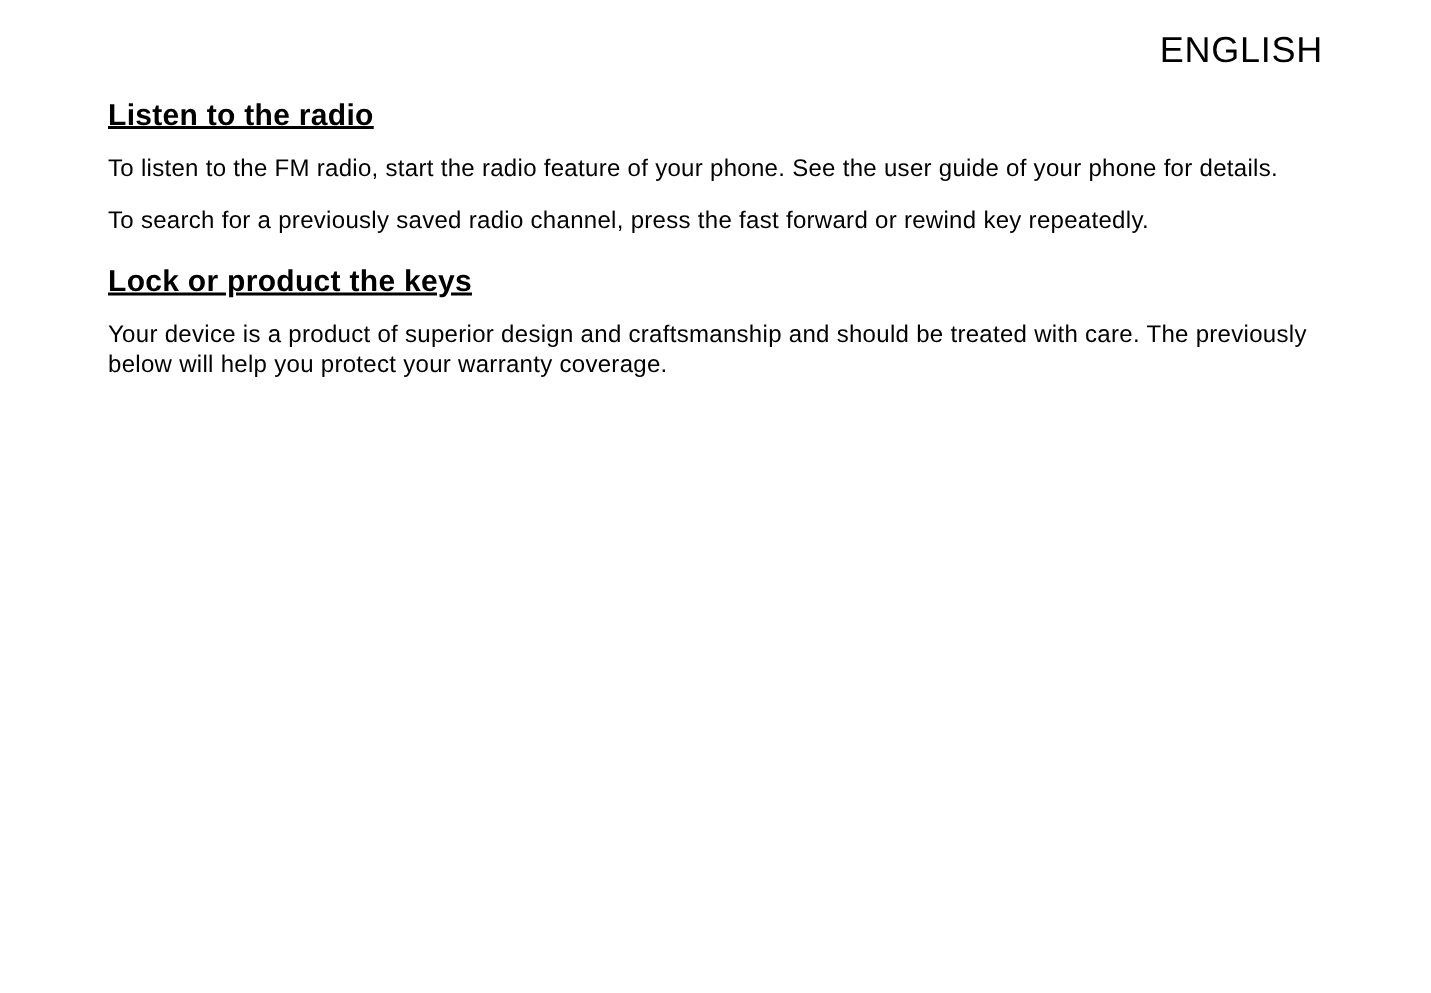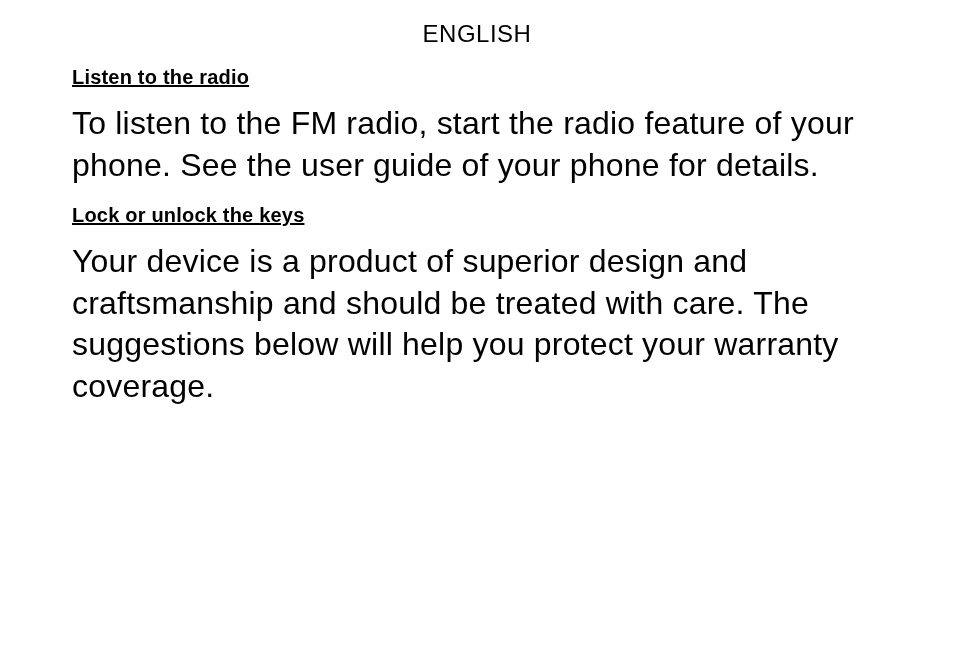--- a/index.html
+++ b/index.html
@@ -10,50 +10,51 @@
       background: #ffffff;
       font-family: Arial, Helvetica, sans-serif;
       color: #000000;
       overflow: hidden;
     }
     .page {
       padding: 20px 72px 20px 72px;
       box-sizing: border-box;
     }
     .language-header {
-      text-align: center;
+      text-align: right;
       font-size: 24px;
       font-weight: normal;
       margin-bottom: 8px;
       letter-spacing: 0.5px;
     }
     .section-heading {
       font-size: 20px;
       font-weight: bold;
       text-decoration: underline;
       margin-top: 18px;
       margin-bottom: 14px;
       letter-spacing: 0.2px;
     }
     .section-heading:first-of-type {
       margin-top: 4px;
     }
     .body-text {
-      font-size: 32px;
+      font-size: 16px;
       line-height: 1.3;
       margin-bottom: 14px;
       letter-spacing: 0.2px;
       font-stretch: semi-condensed;
     }
   </style>
 </head>
 <body>
 
 <div class="page">
   <div class="language-header">ENGLISH</div>
 
   <div class="section-heading">Listen to the radio</div>
   <div class="body-text">To listen to the FM radio, start the radio feature of your phone. See the user guide of your phone for details.</div>
+  <div class="body-text">To search for a previously saved radio channel, press the fast forward or rewind key repeatedly.</div>
 
-  <div class="section-heading">Lock or unlock the keys</div>
+  <div class="section-heading">Lock or product the keys</div>
 
-  <div class="body-text">Your device is a product of superior design and craftsmanship and should be treated with care. The suggestions below will help you protect your warranty coverage.</div>
+  <div class="body-text">Your device is a product of superior design and craftsmanship and should be treated with care. The previously below will help you protect your warranty coverage.</div>
 </div>
 
 </body></html>

